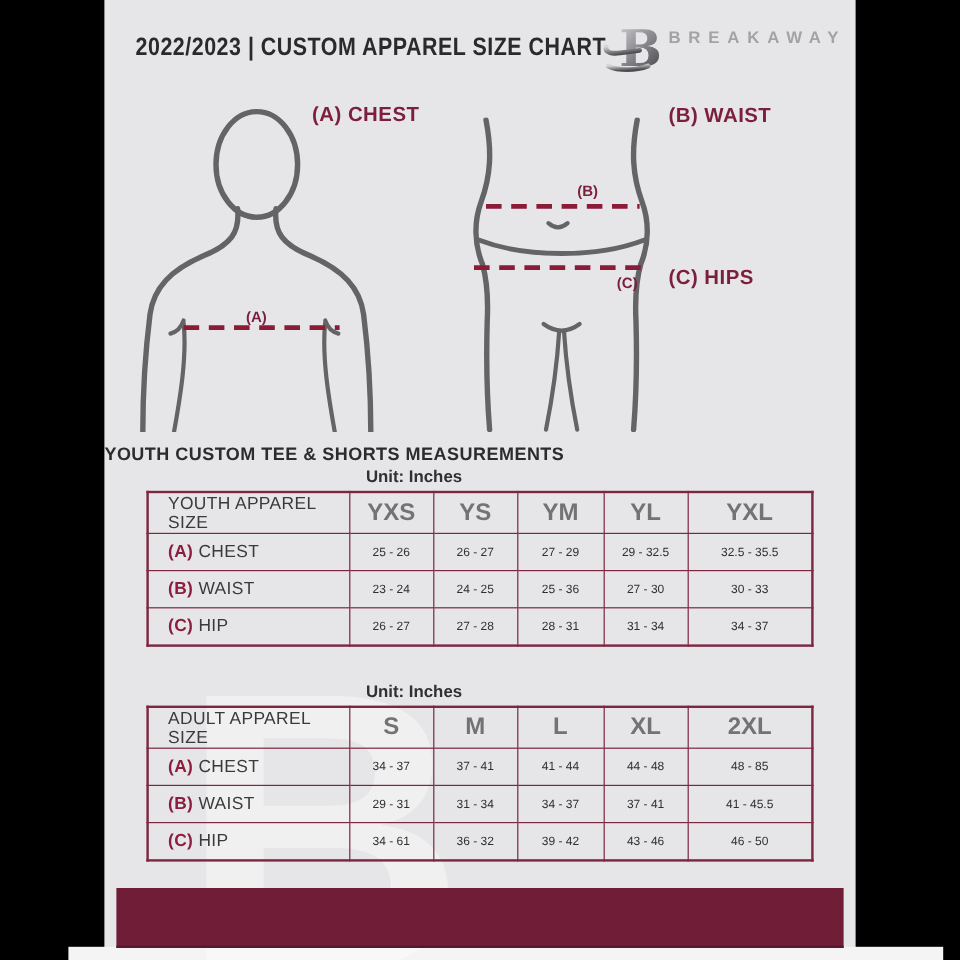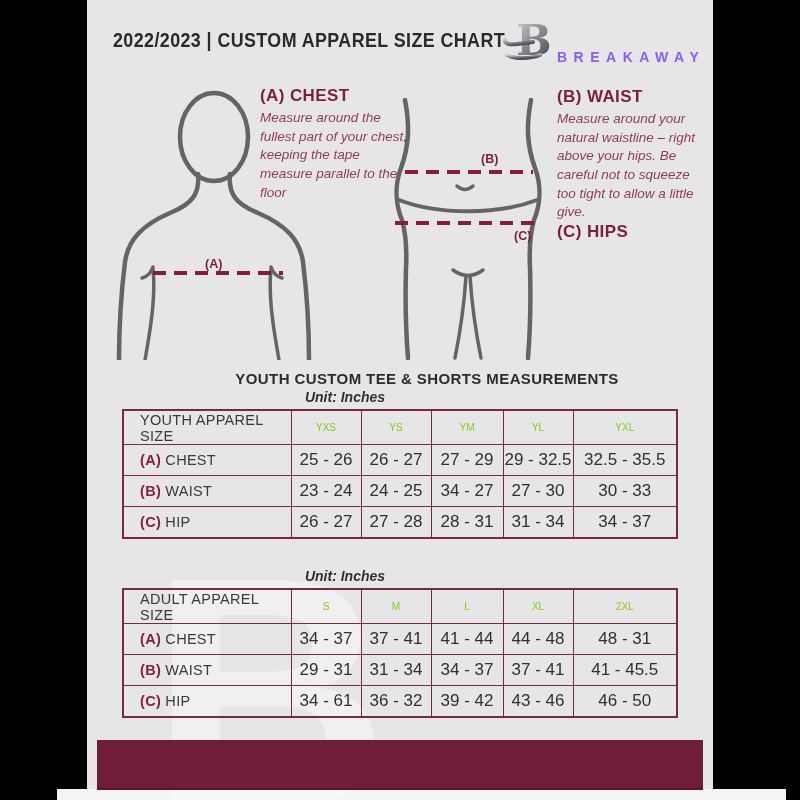--- a/index.html
+++ b/index.html
@@ -25,68 +25,68 @@
   .content{position:absolute;inset:0;z-index:2;}
   
   .doc-title{
     position:absolute;left:113px;top:28px;
     font-size:21px;font-weight:bold;color:#2a2a2c;
     letter-spacing:.5px;white-space:nowrap;
     transform:scaleX(.85);transform-origin:left center;
   }
   .logo{position:absolute;left:500px;top:13px;}
   .brand{
-    position:absolute;left:557px;top:49px;
-    font-size:14px;font-weight:bold;color:#8b5cf6;
+    position:absolute;left:557px;top:23px;
+    font-size:14px;font-weight:bold;color:#a3a3a3;
     letter-spacing:6.5px;white-space:nowrap;
   }
   
   .g-head{
     position:absolute;font-size:17px;font-weight:800;
     color:var(--accent,#7c1f3c);letter-spacing:.4px;white-space:nowrap;
   }
   .g-body{
     position:absolute;font-size:13.5px;font-style:italic;
     color:#93395a;line-height:1.38;white-space:pre-line;
   }
   .dash-label{
     position:absolute;font-size:12.5px;font-weight:800;
     color:var(--accent,#7c1f3c);z-index:3;
   }
   .figure{position:absolute;}
   
   .tbl-title{
-    position:absolute;left:87px;width:680px;text-align:center;
+    position:absolute;left:87px;width:680px;
     font-size:15px;font-weight:bold;color:#2c2c2e;letter-spacing:.4px;
   }
   .tbl-unit{
     position:absolute;left:87px;width:516px;text-align:center;
-    font-size:14px;font-style:italic;font-weight:bold;color:#303032;
+    font-size:14px;font-weight:bold;color:#303032;
   }
   table.size-table{
     position:absolute;left:122px;width:554px;
     border-collapse:collapse;table-layout:fixed;
     border:2px solid var(--tborder,#7c2740);
     background:transparent;
   }
   .size-table col{width:70px;}
   .size-table col:first-child{width:168px;}
   .size-table col:nth-child(4){width:72px;}
   .size-table col:last-child{width:104px;}
   .size-table th,.size-table td{
     border:1.5px solid var(--tborder,#7c2740);
     text-align:center;vertical-align:middle;padding:0;
     color:#303032;
   }
-  .size-table th{height:33px;font-size:10px;font-weight:normal;color:#84cc16;}
+  .size-table th{height:33px;font-size:20px;font-weight:bold;color:#737373;}
   .size-table th.lbl,.size-table td.lbl{
     text-align:left;padding-left:16px;font-weight:normal;
     font-size:14.5px;color:#3a3a3c;letter-spacing:.3px;
   }
-  .size-table td{height:30px;font-size:17px;}
+  .size-table td{height:30px;font-size:10px;}
   .size-table td.lbl .pfx{font-weight:800;color:#8c1d3d;}
   
   .footer-bar{
     position:absolute;left:97px;top:740px;width:606px;height:50px;
     background:var(--footer,#701e38);
     border-bottom:2px solid #58172c;box-sizing:border-box;
   }
 </style>
 </head>
 <body>
@@ -139,24 +139,22 @@
         <path d="M77,178 C79,210 84,240 88,260"></path>
       </g>
     </g>
     <line x1="12" y1="74" x2="140" y2="74" stroke="#8b1c38" stroke-width="4" stroke-dasharray="13 8"></line>
     <line x1="2" y1="125" x2="148" y2="125" stroke="#8b1c38" stroke-width="4" stroke-dasharray="13 8"></line>
   </svg>
   <span class="dash-label" style="left:481px;top:152px">(B)</span>
   <span class="dash-label" style="left:514px;top:229px">(C)</span>
 
   <div class="g-head" style="left:260px;top:86px">(A) CHEST</div>
-  <div class="g-body" style="left:260px;top:109px;width:148px">Measure around the fullest part of your chest, keeping the tape measure parallel to the floor</div>
 
   <div class="g-head" style="left:557px;top:87px">(B) WAIST</div>
-  <div class="g-body" style="left:557px;top:110px;width:152px">Measure around your natural waistline – right above your hips. Be careful not to squeeze too tight to allow a little give.</div>
 
   <div class="g-head" style="left:557px;top:222px">(C) HIPS</div>
 
   <div class="tbl-title" style="top:370px">YOUTH CUSTOM TEE &amp; SHORTS MEASUREMENTS</div>
   <div class="tbl-unit" style="top:389px">Unit: Inches</div>
   <table class="size-table" style="top:409px">
       <colgroup>
         <col>
         <col>
         <col>
@@ -180,21 +178,21 @@
           <td>25 - 26</td>
           <td>26 - 27</td>
           <td>27 - 29</td>
           <td>29 - 32.5</td>
           <td>32.5 - 35.5</td>
         </tr>
         <tr>
           <td class="lbl"><span class="pfx">(B)</span> WAIST</td>
           <td>23 - 24</td>
           <td>24 - 25</td>
-          <td>34 - 27</td>
+          <td>25 - 36</td>
           <td>27 - 30</td>
           <td>30 - 33</td>
         </tr>
         <tr>
           <td class="lbl"><span class="pfx">(C)</span> HIP</td>
           <td>26 - 27</td>
           <td>27 - 28</td>
           <td>28 - 31</td>
           <td>31 - 34</td>
           <td>34 - 37</td>
@@ -222,21 +220,21 @@
           <th>2XL</th>
         </tr>
       </thead>
       <tbody>
         <tr>
           <td class="lbl"><span class="pfx">(A)</span> CHEST</td>
           <td>34 - 37</td>
           <td>37 - 41</td>
           <td>41 - 44</td>
           <td>44 - 48</td>
-          <td>48 - 31</td>
+          <td>48 - 85</td>
         </tr>
         <tr>
           <td class="lbl"><span class="pfx">(B)</span> WAIST</td>
           <td>29 - 31</td>
           <td>31 - 34</td>
           <td>34 - 37</td>
           <td>37 - 41</td>
           <td>41 - 45.5</td>
         </tr>
         <tr>

